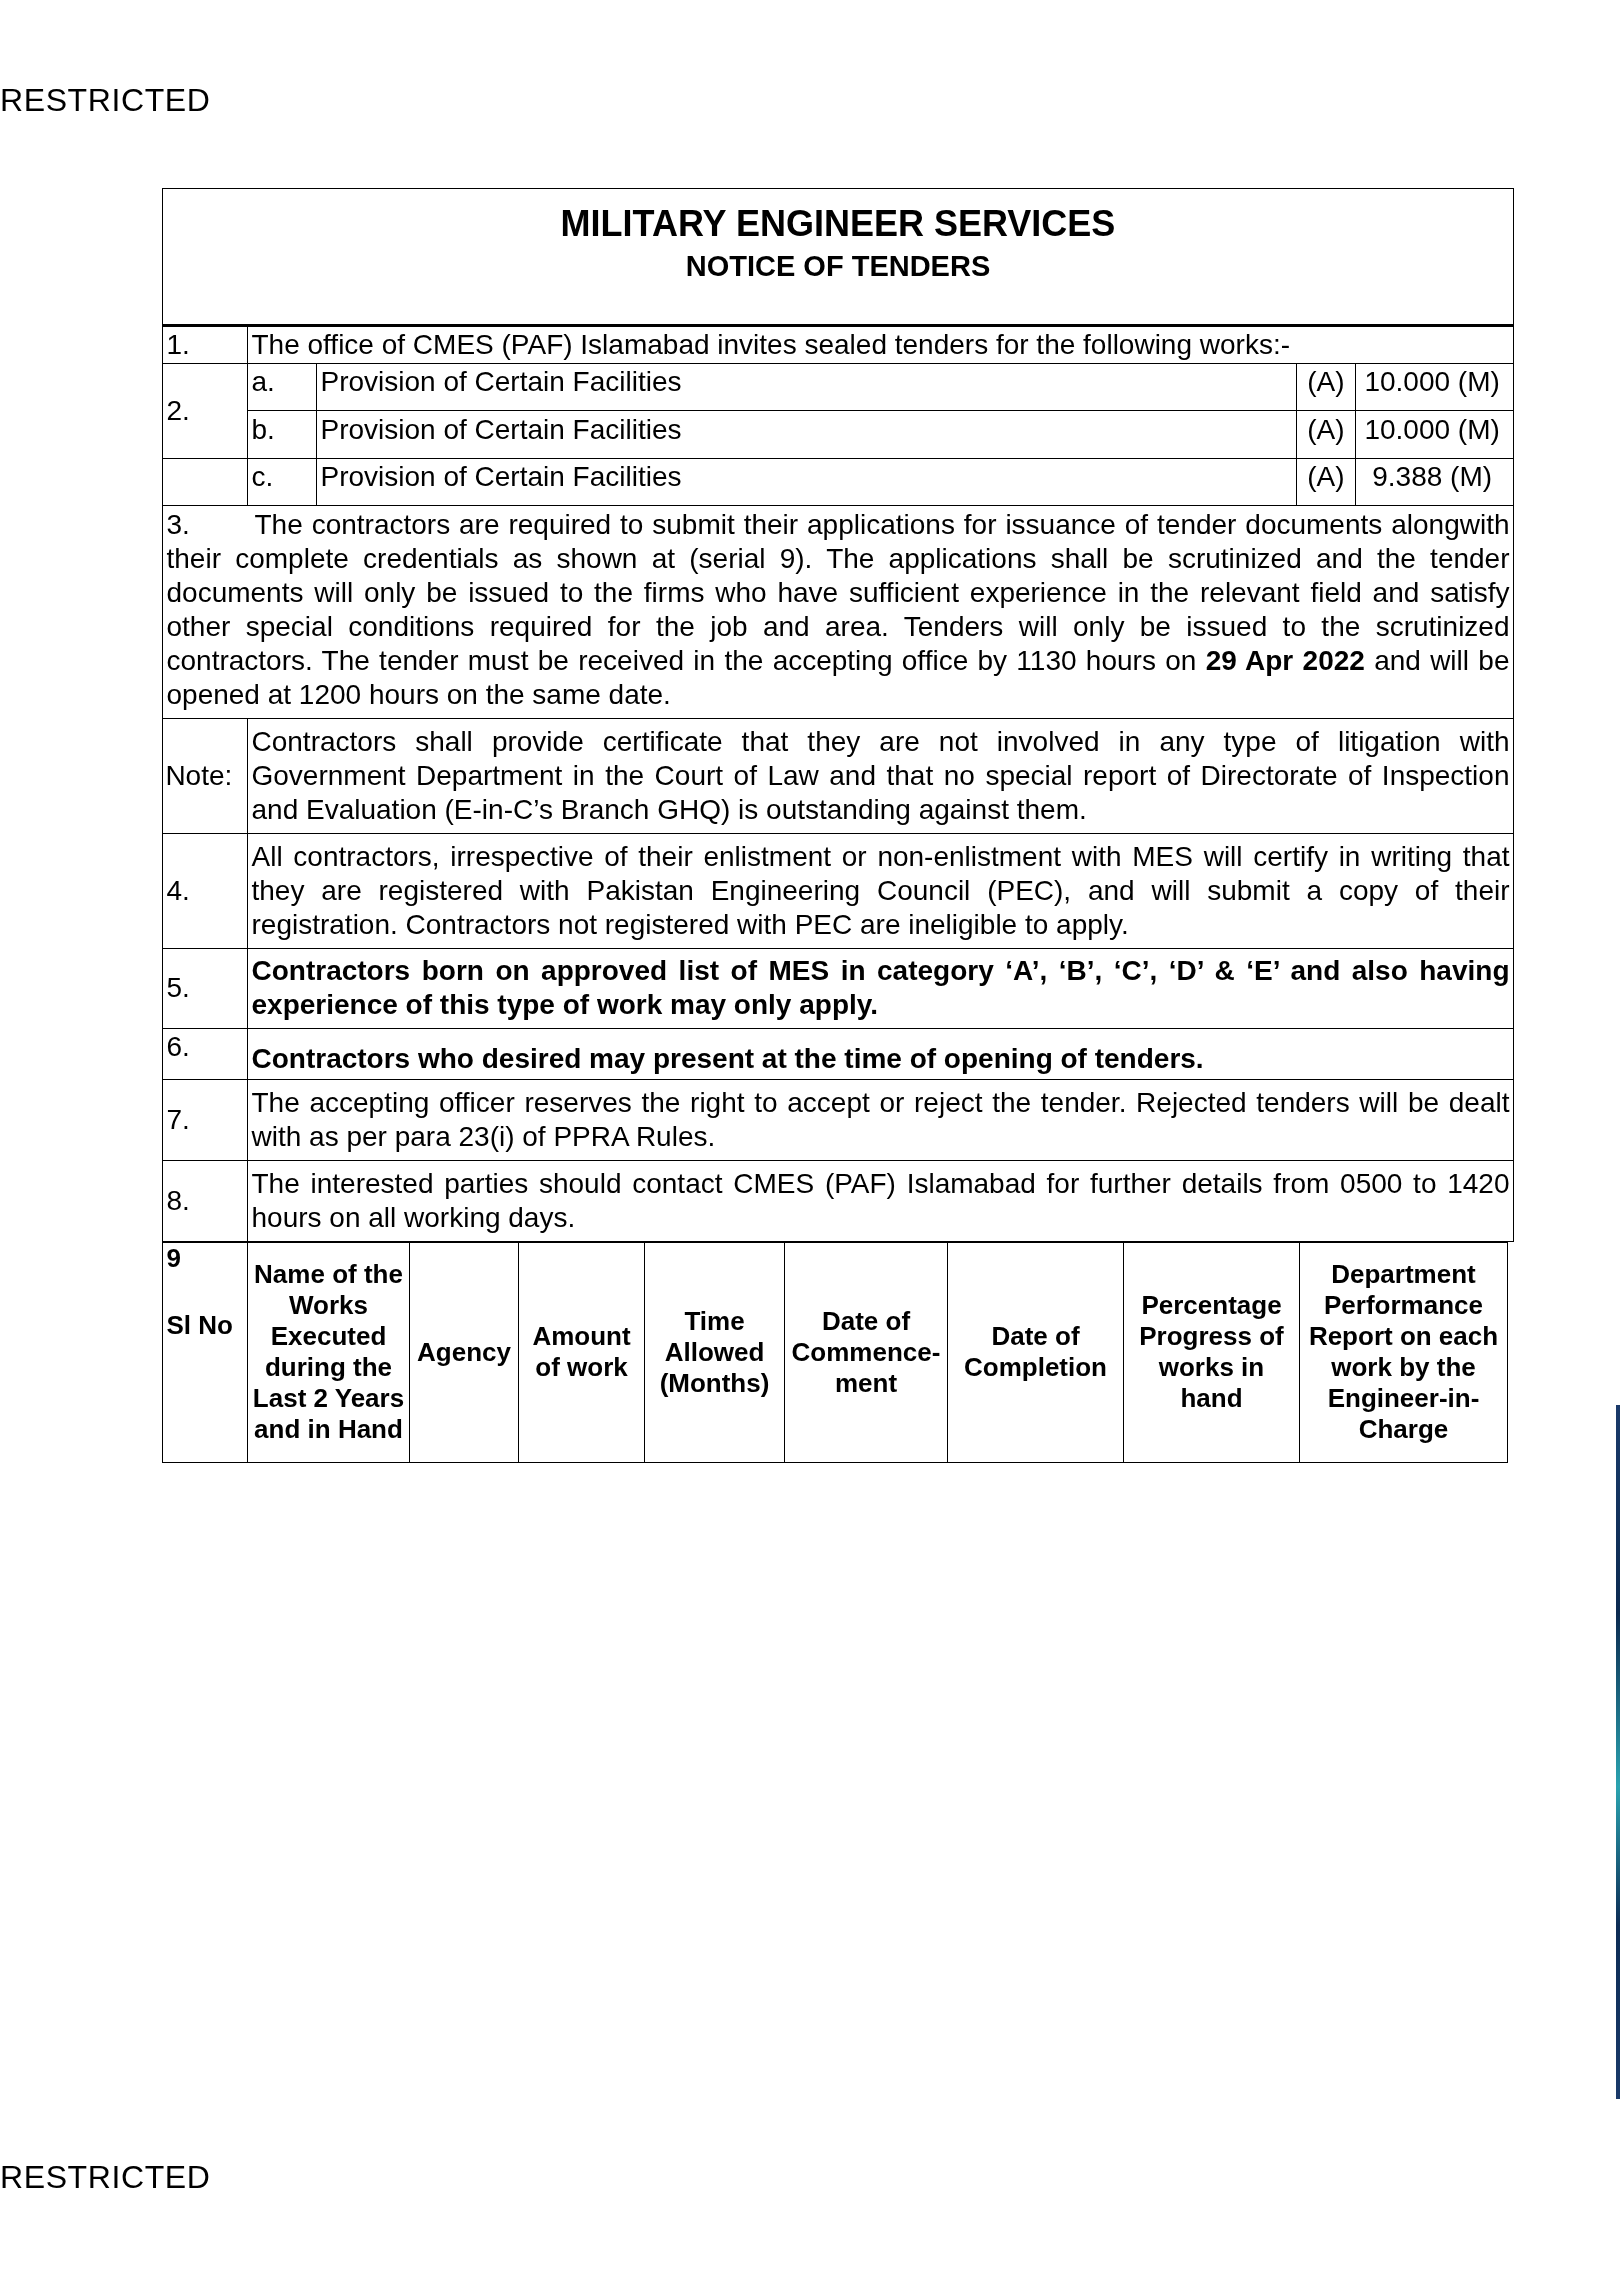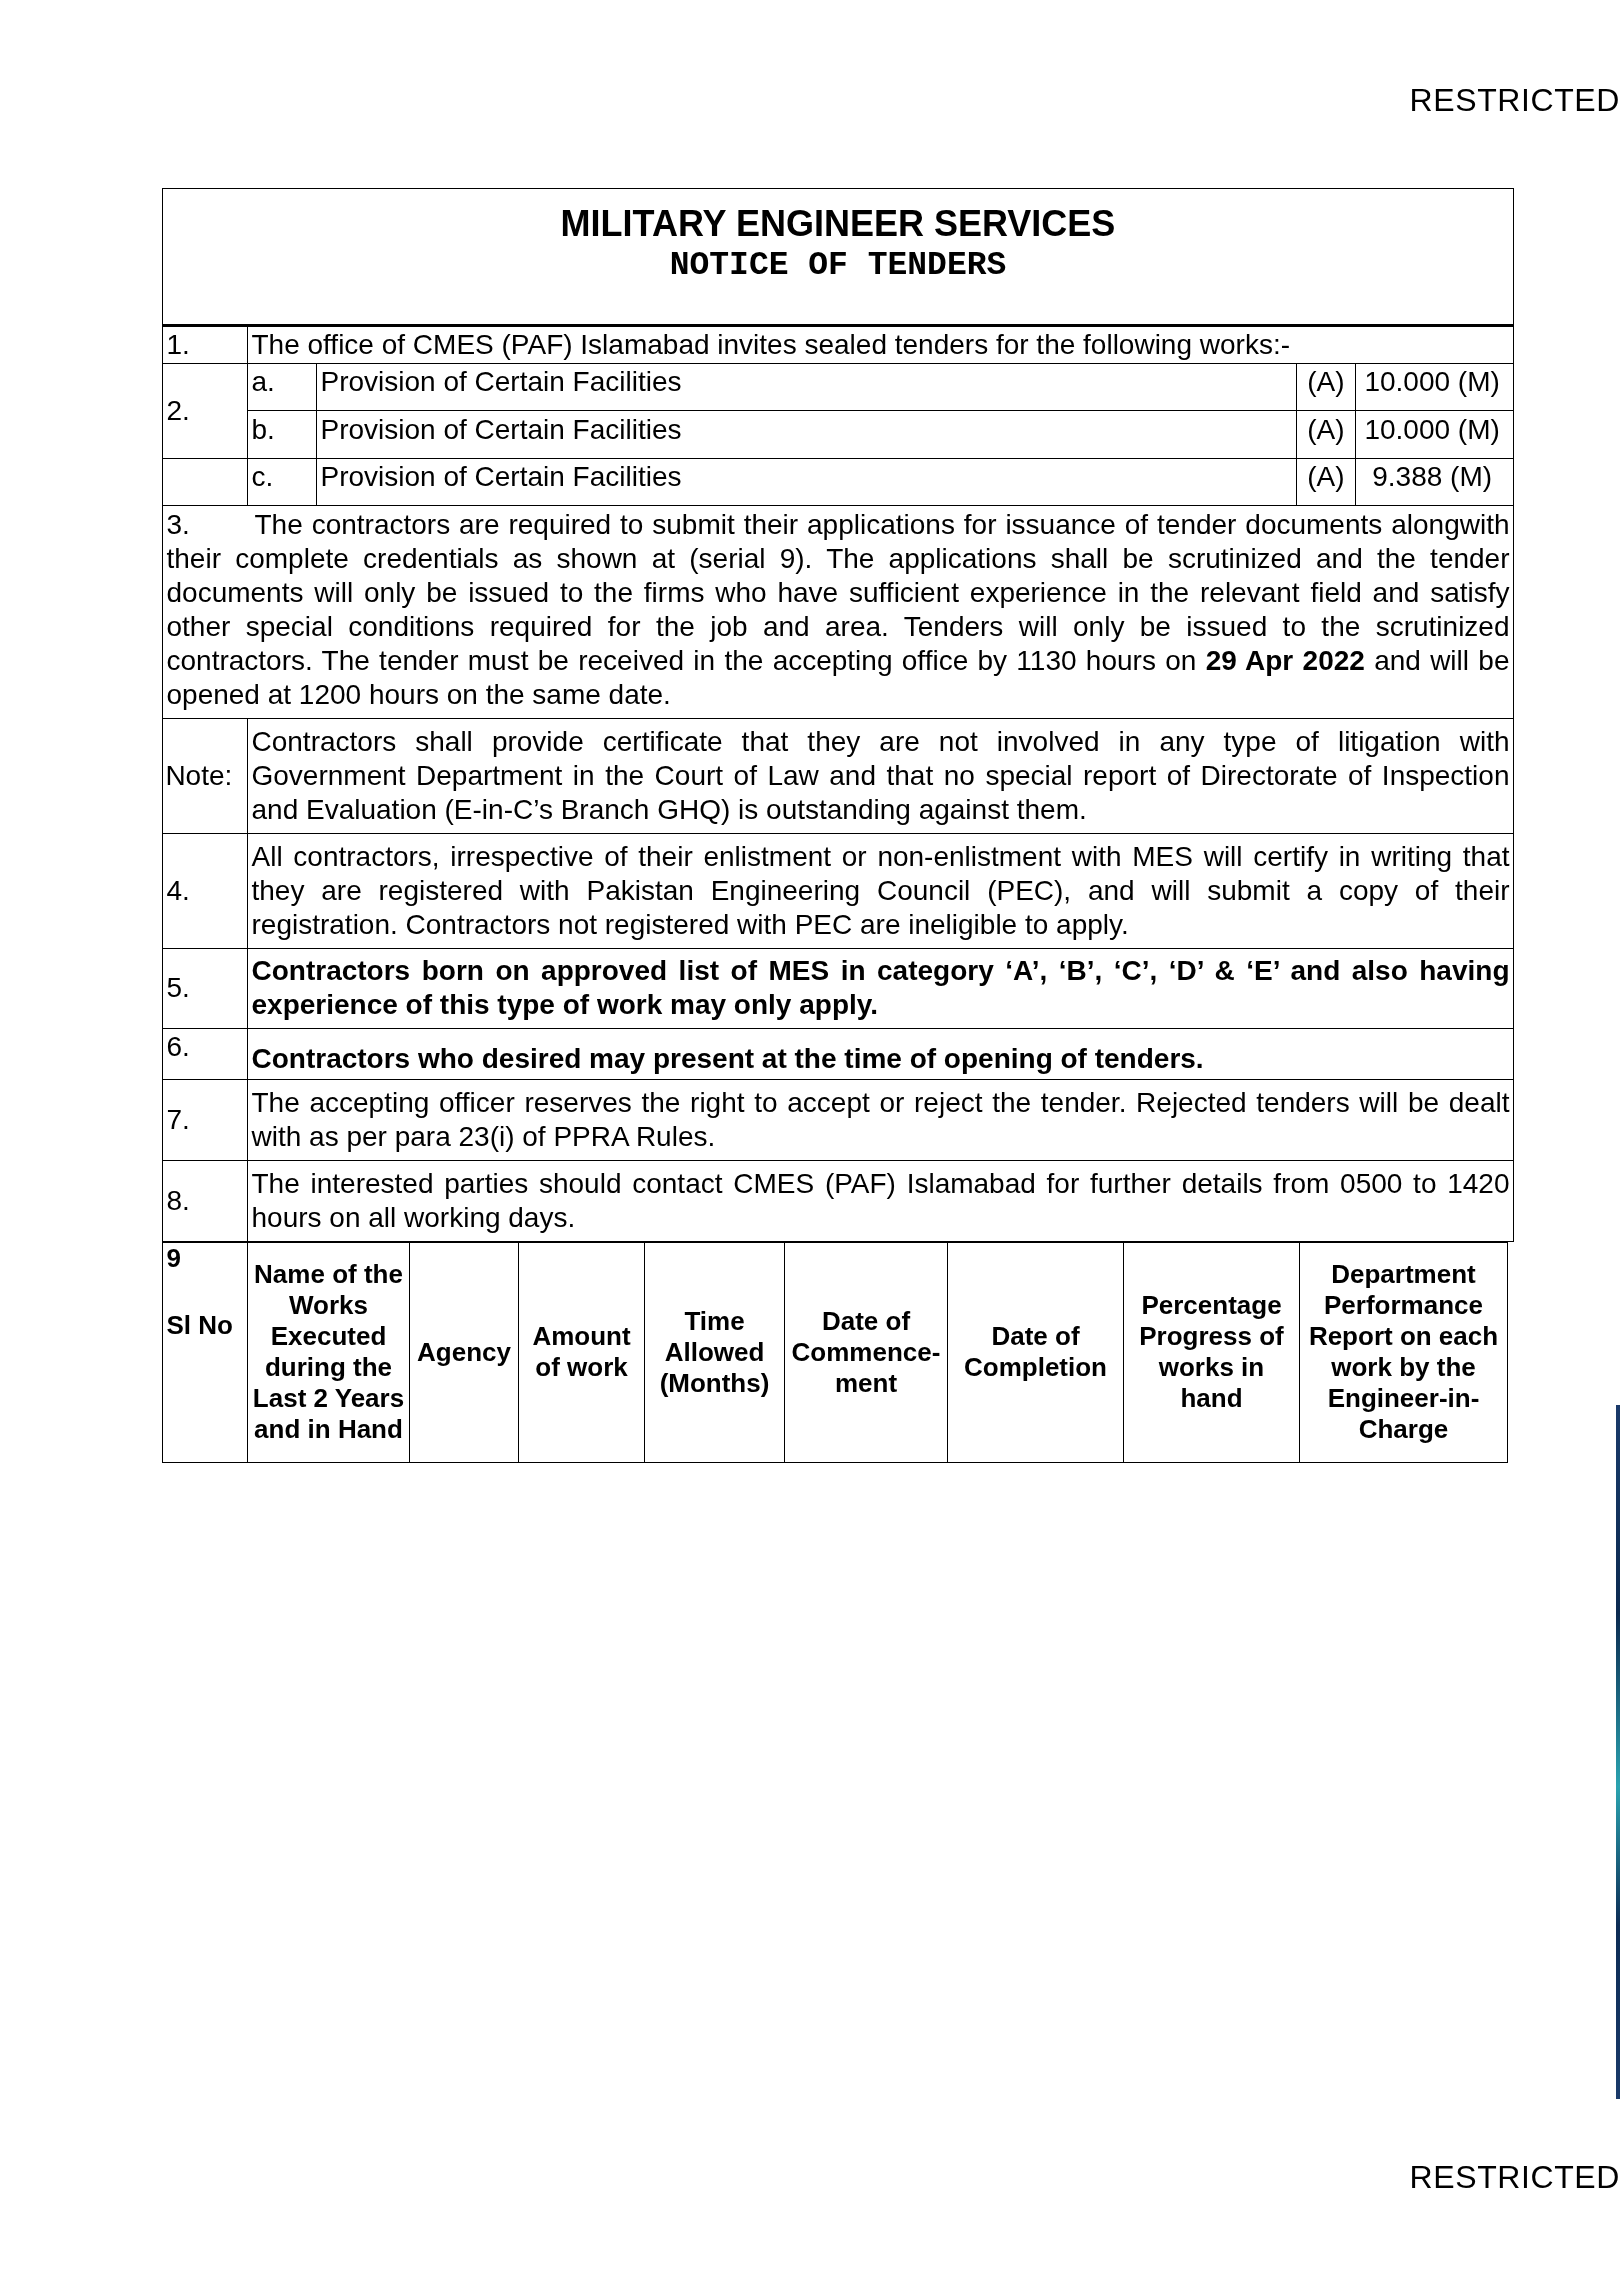--- a/index.html
+++ b/index.html
@@ -1,39 +1,39 @@
 <!DOCTYPE html>
 <html style="font-size:9.4px"><head>
   <meta charset="utf-8">
   <style>
     html, body { margin: 0; padding: 0; background: #ffffff; }
     body {
       width: 1620px; height: 2295px; position: relative; overflow: hidden;
       font-family: "Liberation Sans", sans-serif; color: #000;
     }
     .classification {
-      position: absolute; left: 0; width: 1620px; text-align: right;
+      position: absolute; left: 0; width: 1620px; text-align: left;
       font-size: 32px; letter-spacing: 0.6px;
     }
     #top-class { top: 82px; }
     #bottom-class { top: 2159px; }
 
     .doc {
       position: absolute; left: 162px; top: 188px; width: 1352px;
     }
     table.notice {
       width: 1352px; border-collapse: collapse; table-layout: fixed;
     }
     table.notice td {
       border: 1.8px solid #000; vertical-align: top;
       font-size: 28px; line-height: 34px; padding: 1.2px 3.5px;
     }
     .hdr-cell { text-align: center; padding: 10.6px 0 39px 0 !important; border-bottom-width: 3.5px !important; }
     .hdr-title { font-weight: bold; font-size: 36px; line-height: 47px; }
-    .hdr-sub { font-weight: bold; font-size: 33px; line-height: 38px; font-family: Liberation Mono, monospace; }
+    .hdr-sub { font-weight: bold; font-size: 29px; line-height: 38px; }
     .mid { vertical-align: middle !important; }
     .just { text-align: justify; text-align-last: left; }
     .work-row td { height: 44px; vertical-align: middle; }
     .sub-letter { width: 65px; }
     .agency-code { width: 53px; text-align: center; }
     .amount { width: 152px; text-align: center; padding-right: 8.2px !important; }
     .para3 { padding: 2.4px 3.5px 5.9px 3.5px !important; }
     .para3 .lead { display: inline-block; width: 88px; }
     b.date { font-weight: bold; }
 

